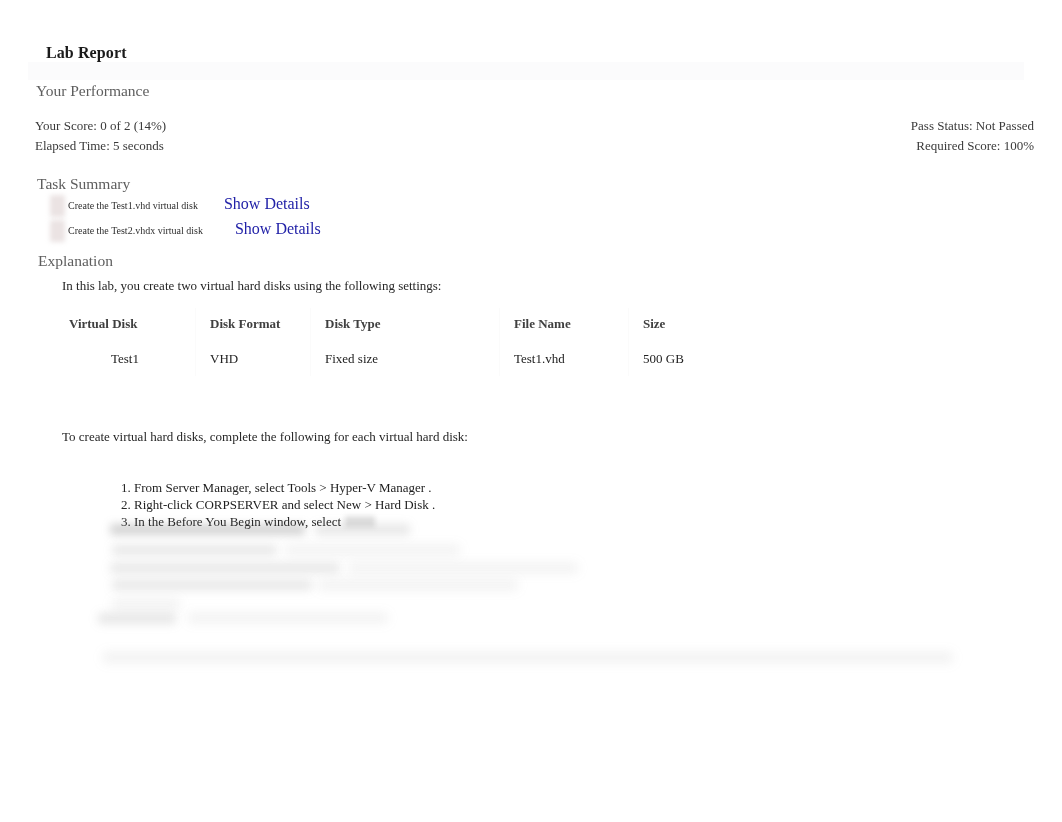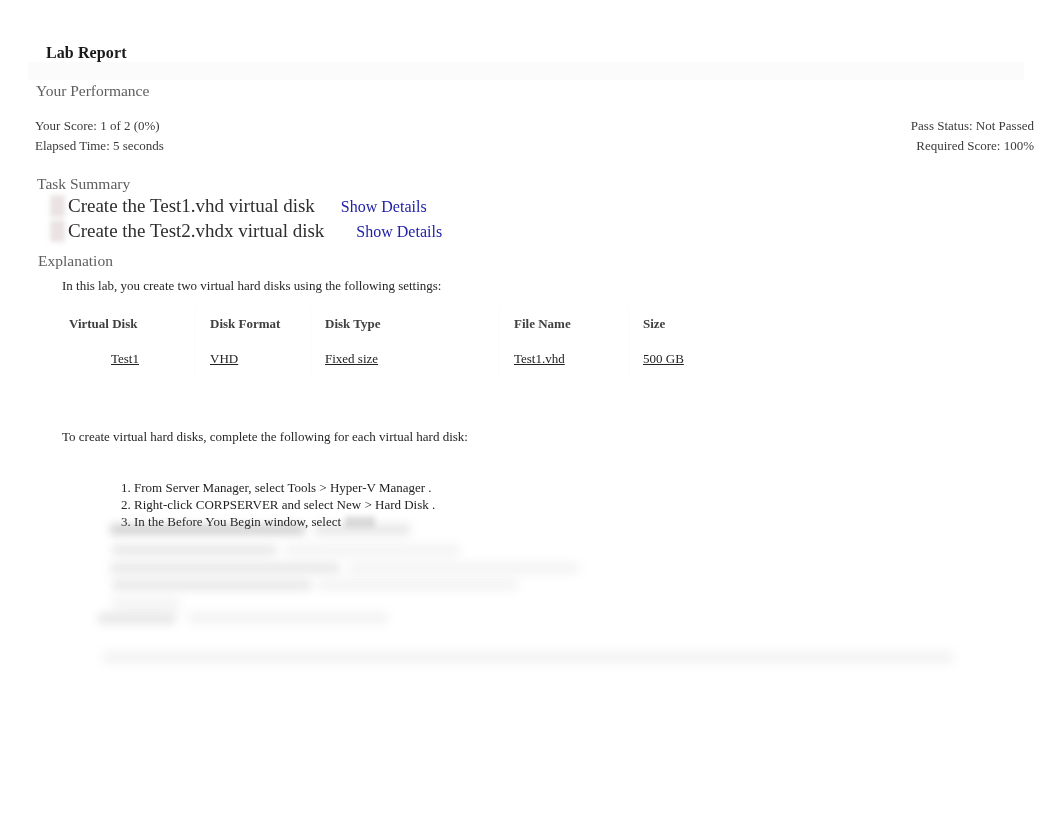--- a/index.html
+++ b/index.html
@@ -85,21 +85,21 @@
     position: absolute;
     left: -18px;
     top: 0px;
     width: 15px;
     height: 22px;
     border-radius: 2px;
     background: rgba(205,185,185,0.40);
     filter: blur(2.6px);
   }
   .task-label {
-    font-size: 19px;
+    font-size: 10px;
     color: #2e2e2e;
   }
   .task-link {
     font-size: 16px;
     color: #2222a8;
     margin-left: 26px;
     cursor: pointer;
   }
   #task-row-1 .task-link { margin-left: 32px; }
 
@@ -128,21 +128,20 @@
     padding: 8px 14px 10px 14px;
     border-right: 1px solid #fbfbfb;
     white-space: nowrap;
   }
   .settings-table td {
     color: #222222;
     text-align: left;
     padding: 9px 14px 9px 14px;
     border-right: 1px solid #fbfbfb;
     white-space: nowrap;
-    text-decoration: underline;
   }
   .settings-table th:last-child,
   .settings-table td:last-child { border-right: none; }
 
   .col-disk   { width: 112px; text-align: center; }
   .col-format { width: 86px; }
   .col-type   { width: 160px; }
   .col-file   { width: 100px; }
   .col-size   { width: 72px; }
   td.col-disk { text-align: center; }
@@ -196,21 +195,21 @@
 <body>
 
 <div class="page-title">Lab Report</div>
 
 <div class="report-panel">
   <div class="panel-topbar"></div>
 </div>
 
 <div class="section-heading" id="h-performance">Your Performance</div>
 
-<div class="stat-line" id="stat-score">Your Score: 1 of 2 (0%)</div>
+<div class="stat-line" id="stat-score">Your Score: 0 of 2 (14%)</div>
 
 <div class="stat-line" id="stat-elapsed">Elapsed Time: 5 seconds</div>
 
 <div class="stat-line" id="stat-pass">Pass Status: Not Passed</div>
 
 <div class="stat-line" id="stat-required">Required Score: 100%</div>
 
 <div class="section-heading" id="h-tasksummary">Task Summary</div>
 
 <div class="task-row" id="task-row-0">

